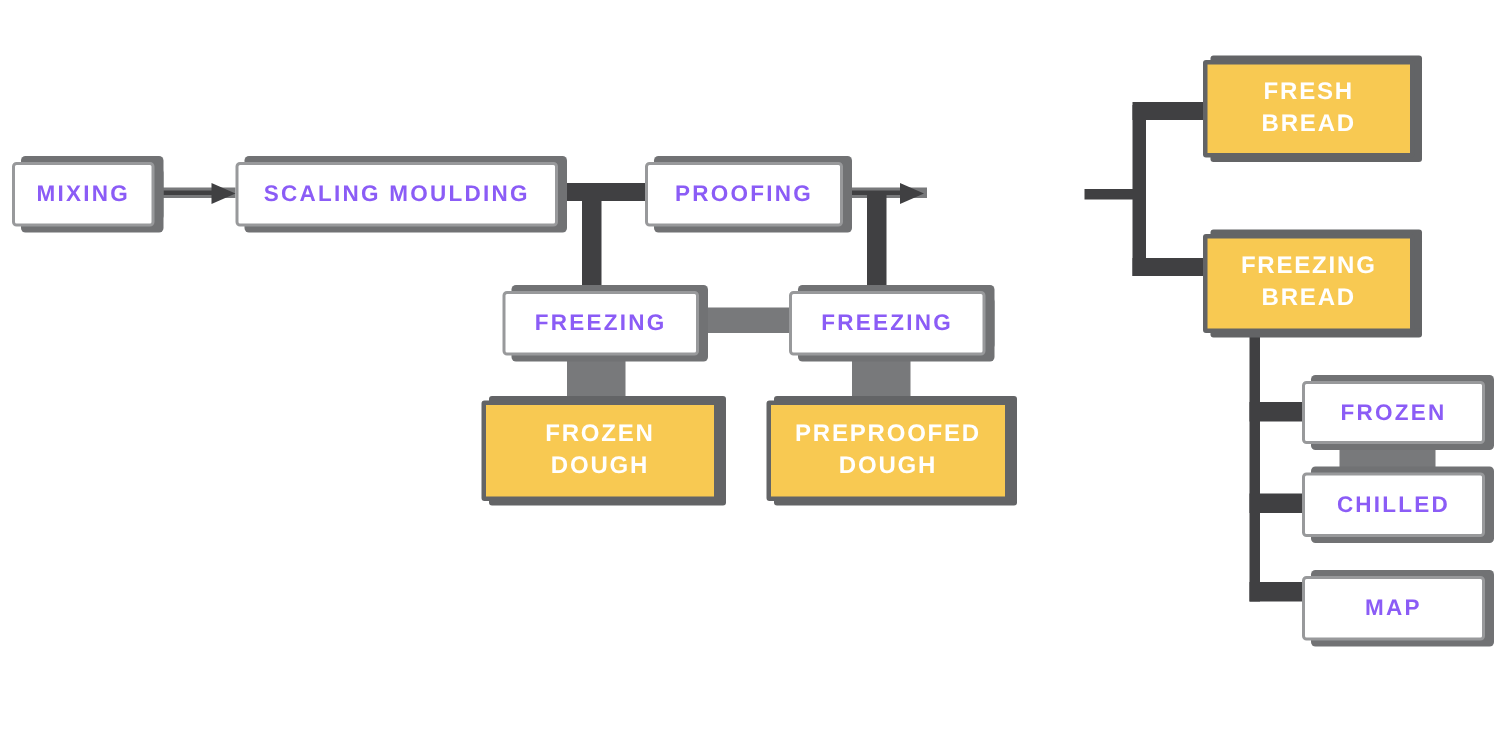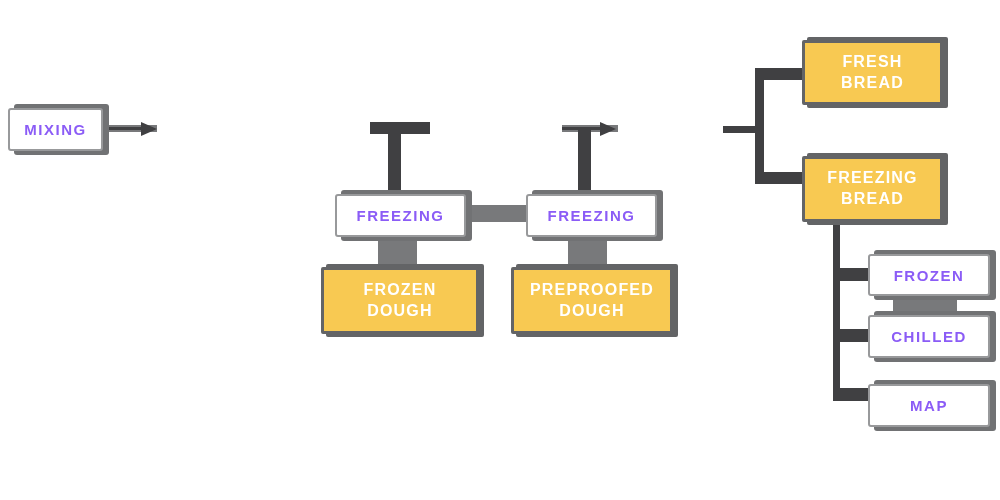--- a/index.html
+++ b/index.html
@@ -59,20 +59,26 @@
 
   <div class="edge dark" style="left:833px;top:222px;width:7px;height:179px"></div>
   <div class="edge dark" style="left:833px;top:268px;width:35px;height:13px"></div>
   <div class="edge dark" style="left:833px;top:329px;width:35px;height:13px"></div>
   <div class="edge dark" style="left:833px;top:388px;width:35px;height:13px"></div>
   <div class="edge gray" style="left:893px;top:295px;width:64px;height:20px"></div>
 
   <div class="node white" style="left:8px;top:108px;width:95px;height:43px">
       <span>MIXING</span>
     </div>
+  <div class="node white" style="left:157px;top:108px;width:215px;height:43px">
+      <span>SCALING MOULDING</span>
+    </div>
+  <div class="node white" style="left:430px;top:108px;width:132px;height:43px">
+      <span>PROOFING</span>
+    </div>
   <div class="node white" style="left:335px;top:194px;width:131px;height:43px">
       <span>FREEZING</span>
     </div>
   <div class="node white" style="left:526px;top:194px;width:131px;height:43px">
       <span>FREEZING</span>
     </div>
   <div class="node white" style="left:868px;top:254px;width:122px;height:42px">
       <span>FROZEN</span>
     </div>
   <div class="node white" style="left:868px;top:315px;width:122px;height:43px">

